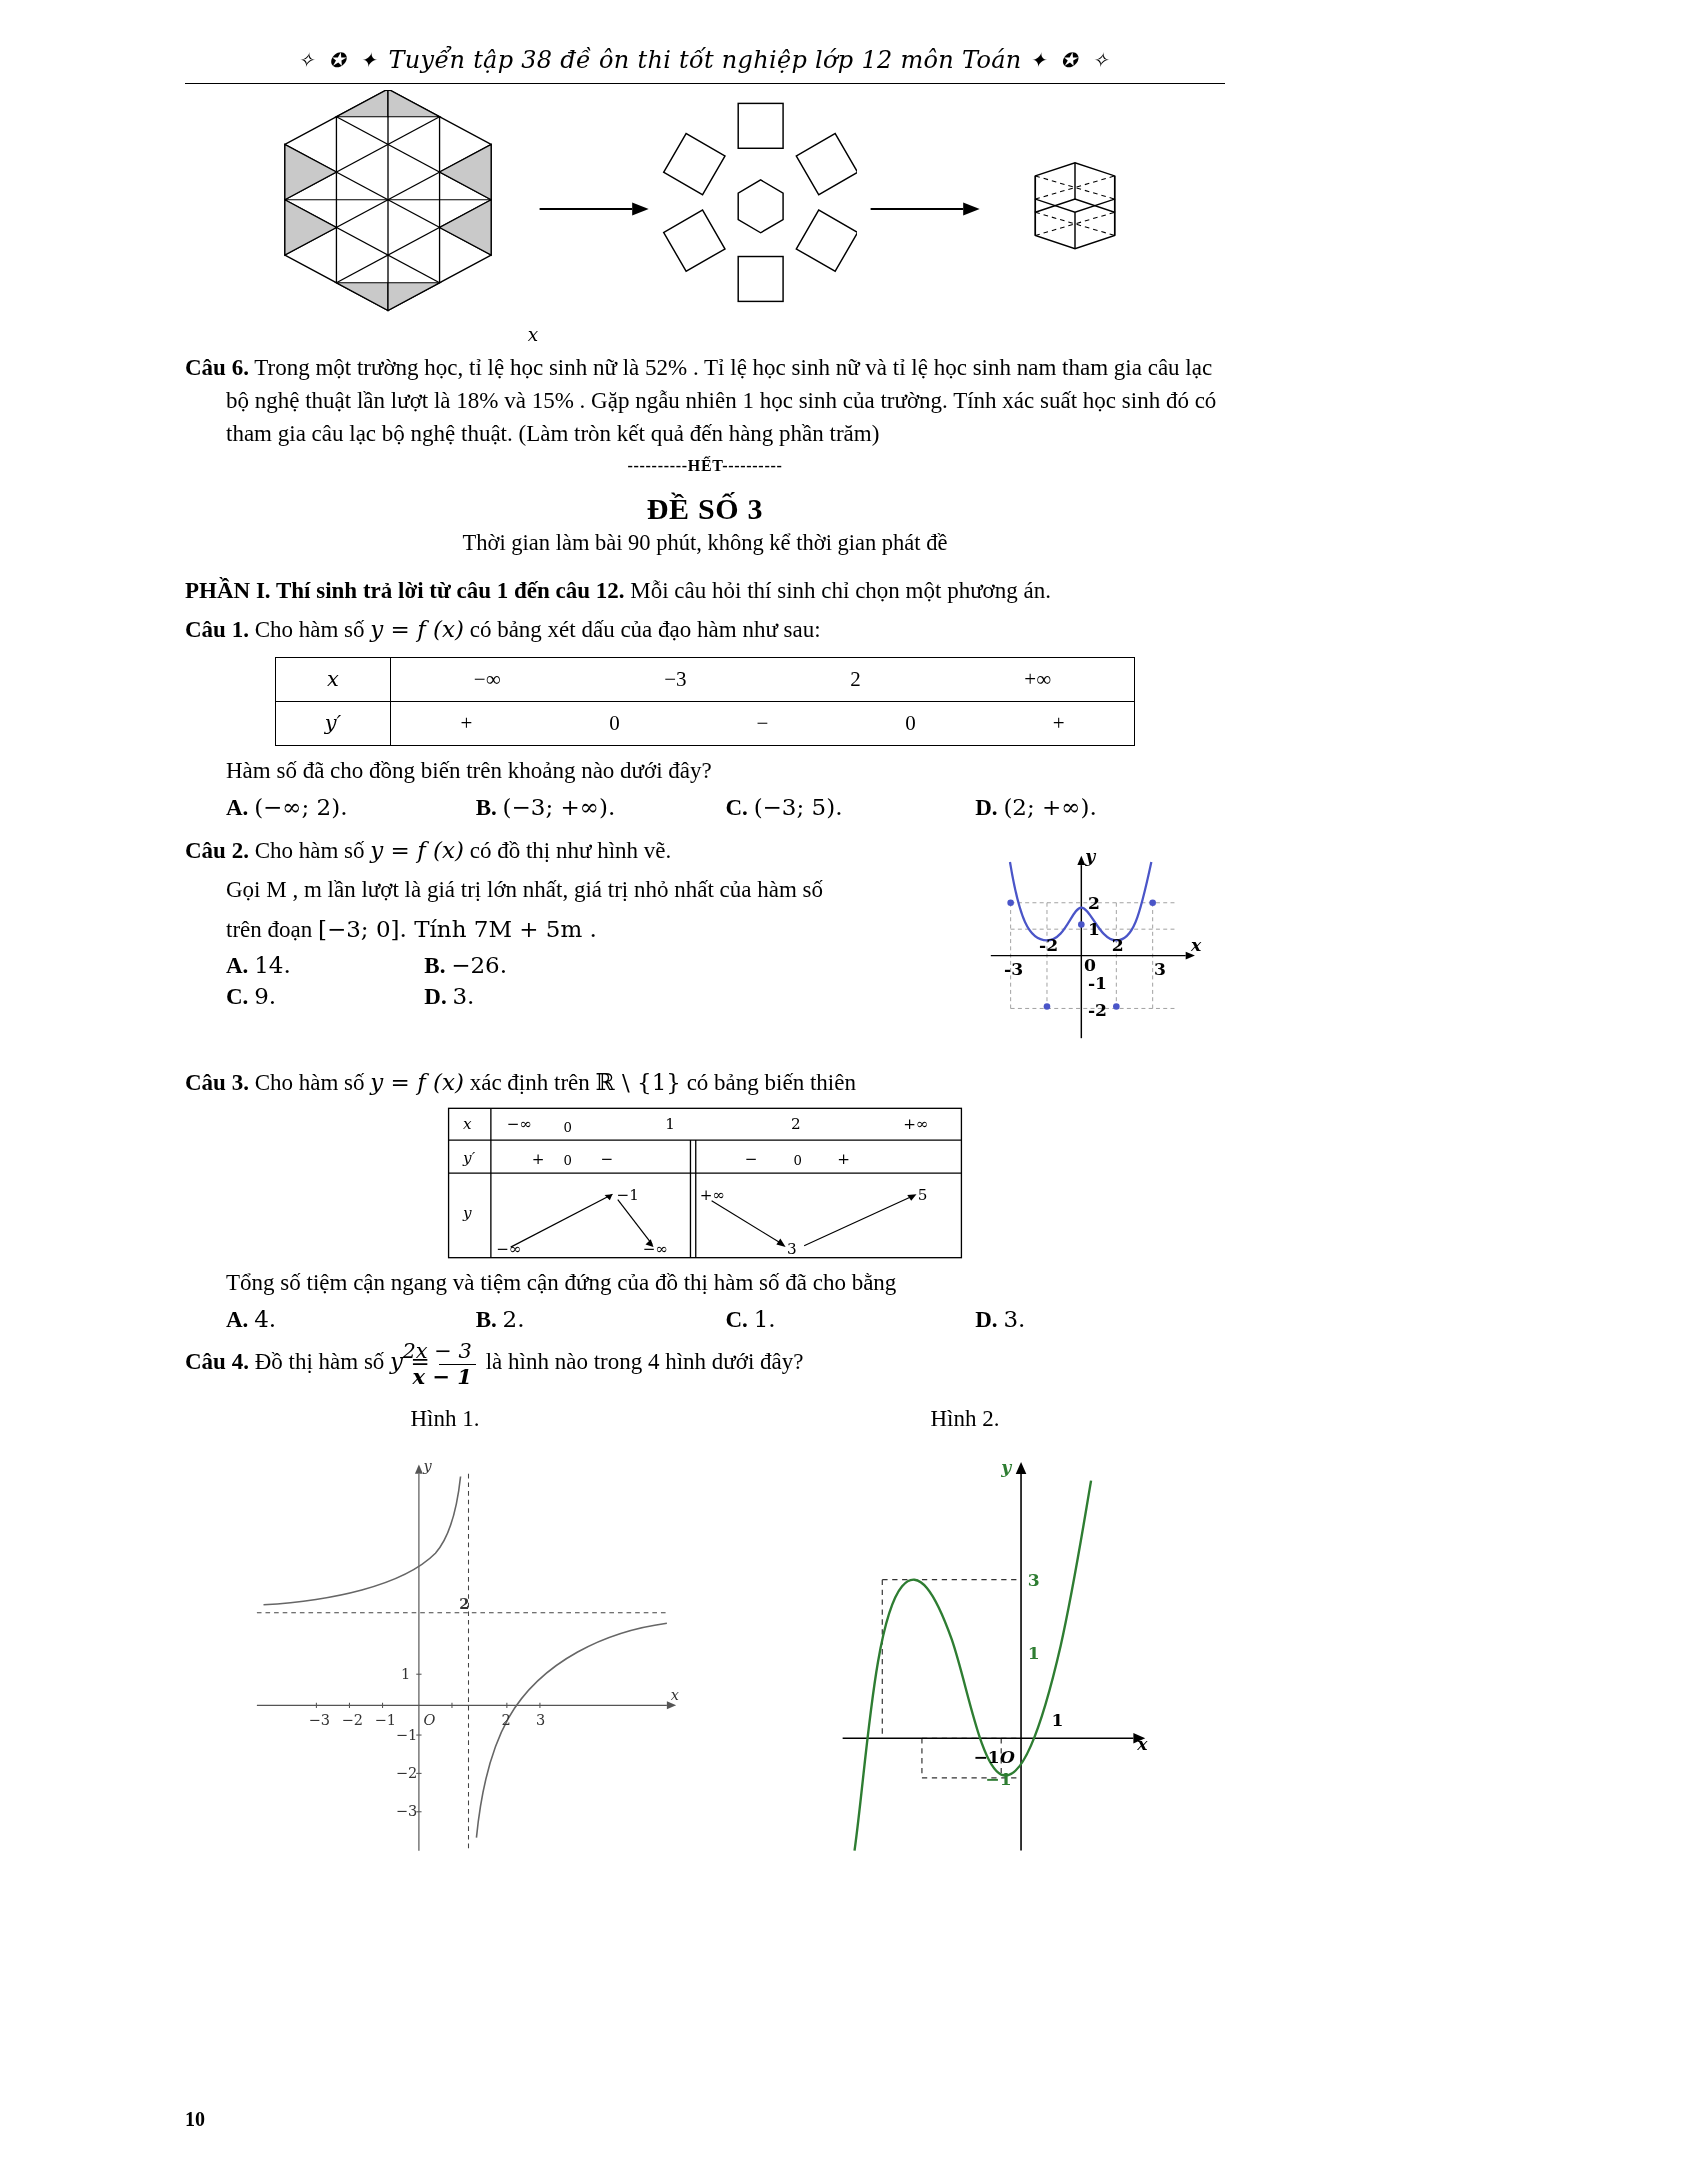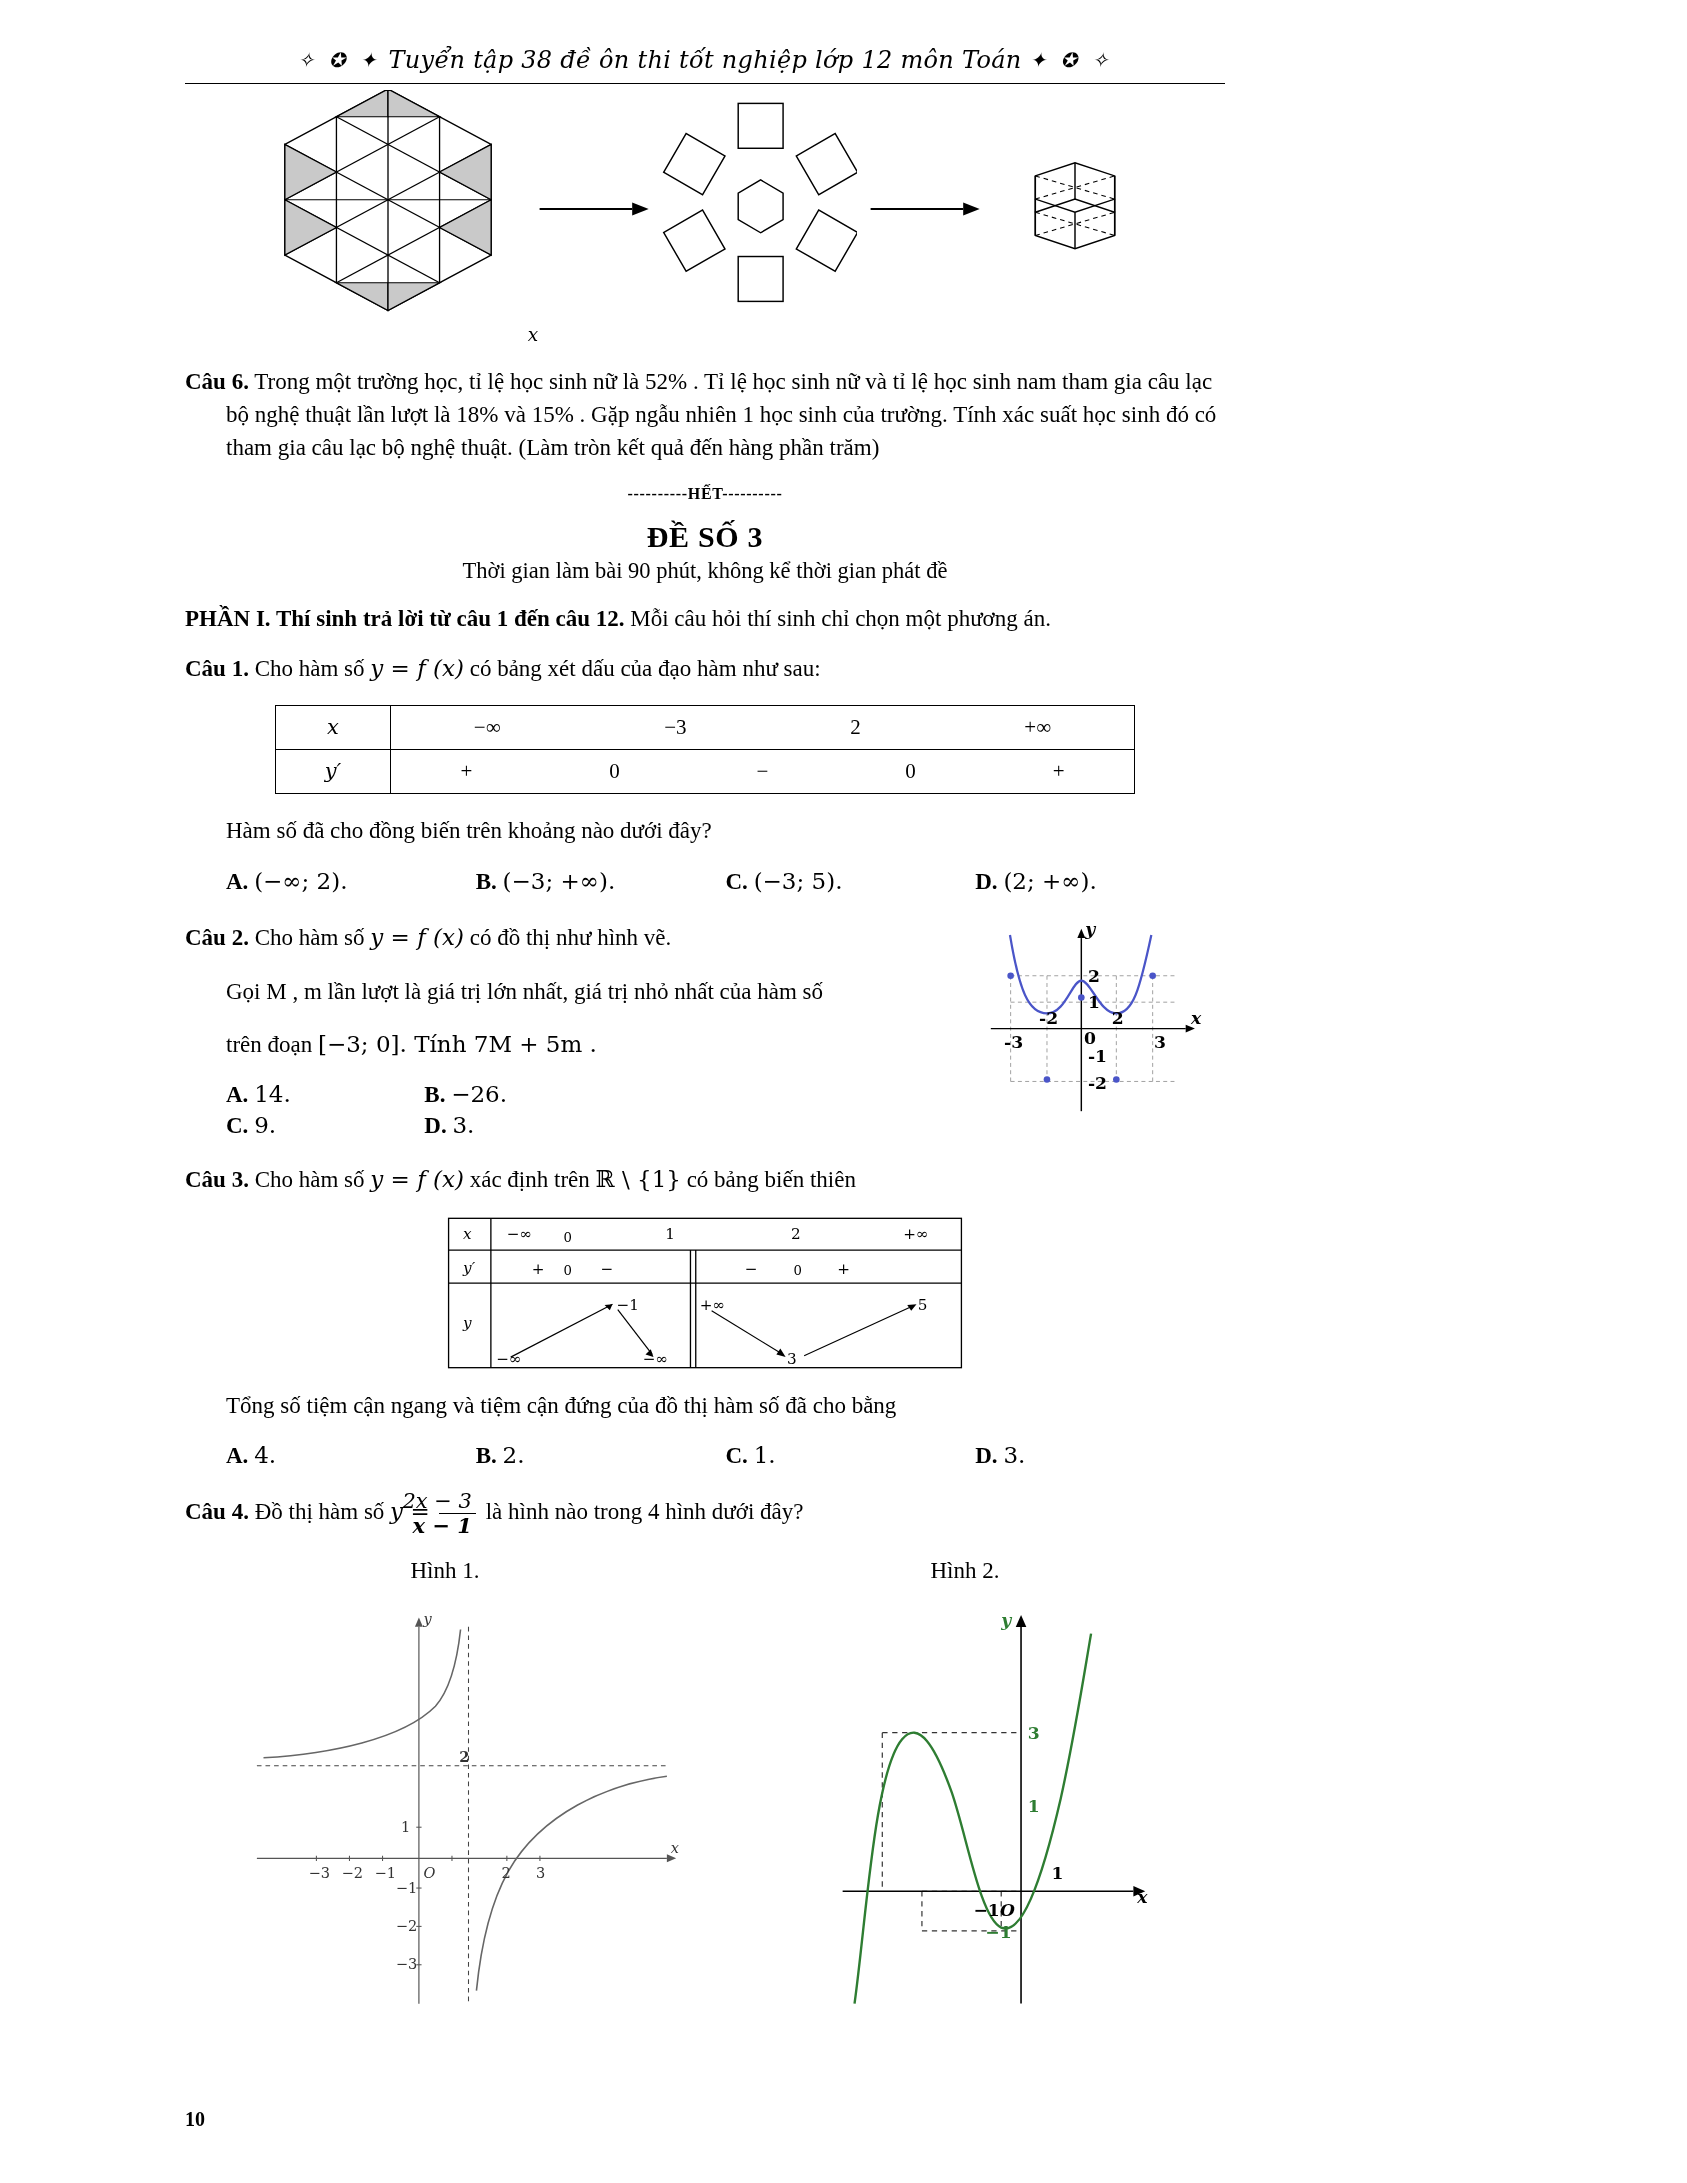--- a/index.html
+++ b/index.html
@@ -32,21 +32,21 @@
     font-size:24px;
     letter-spacing:0.3px;
     white-space:nowrap;
   }
   .header-orn{font-size:20px;letter-spacing:4px;vertical-align:1.3px;}
   .header-title{font-size:24px;}
   
   .para{
     font-size:23px;
     line-height:1.45;
-    margin:20px 0;
+    margin:6px 0;
     text-align:left;
   }
   .q-label{font-weight:bold;}
   .indent{margin-left:41px;}
   .hang{padding-left:41px;text-indent:-41px;}
   .het{
     text-align:center;
     font-size:16px;
     letter-spacing:0.7px;
     margin:4px 0 17px 0;

